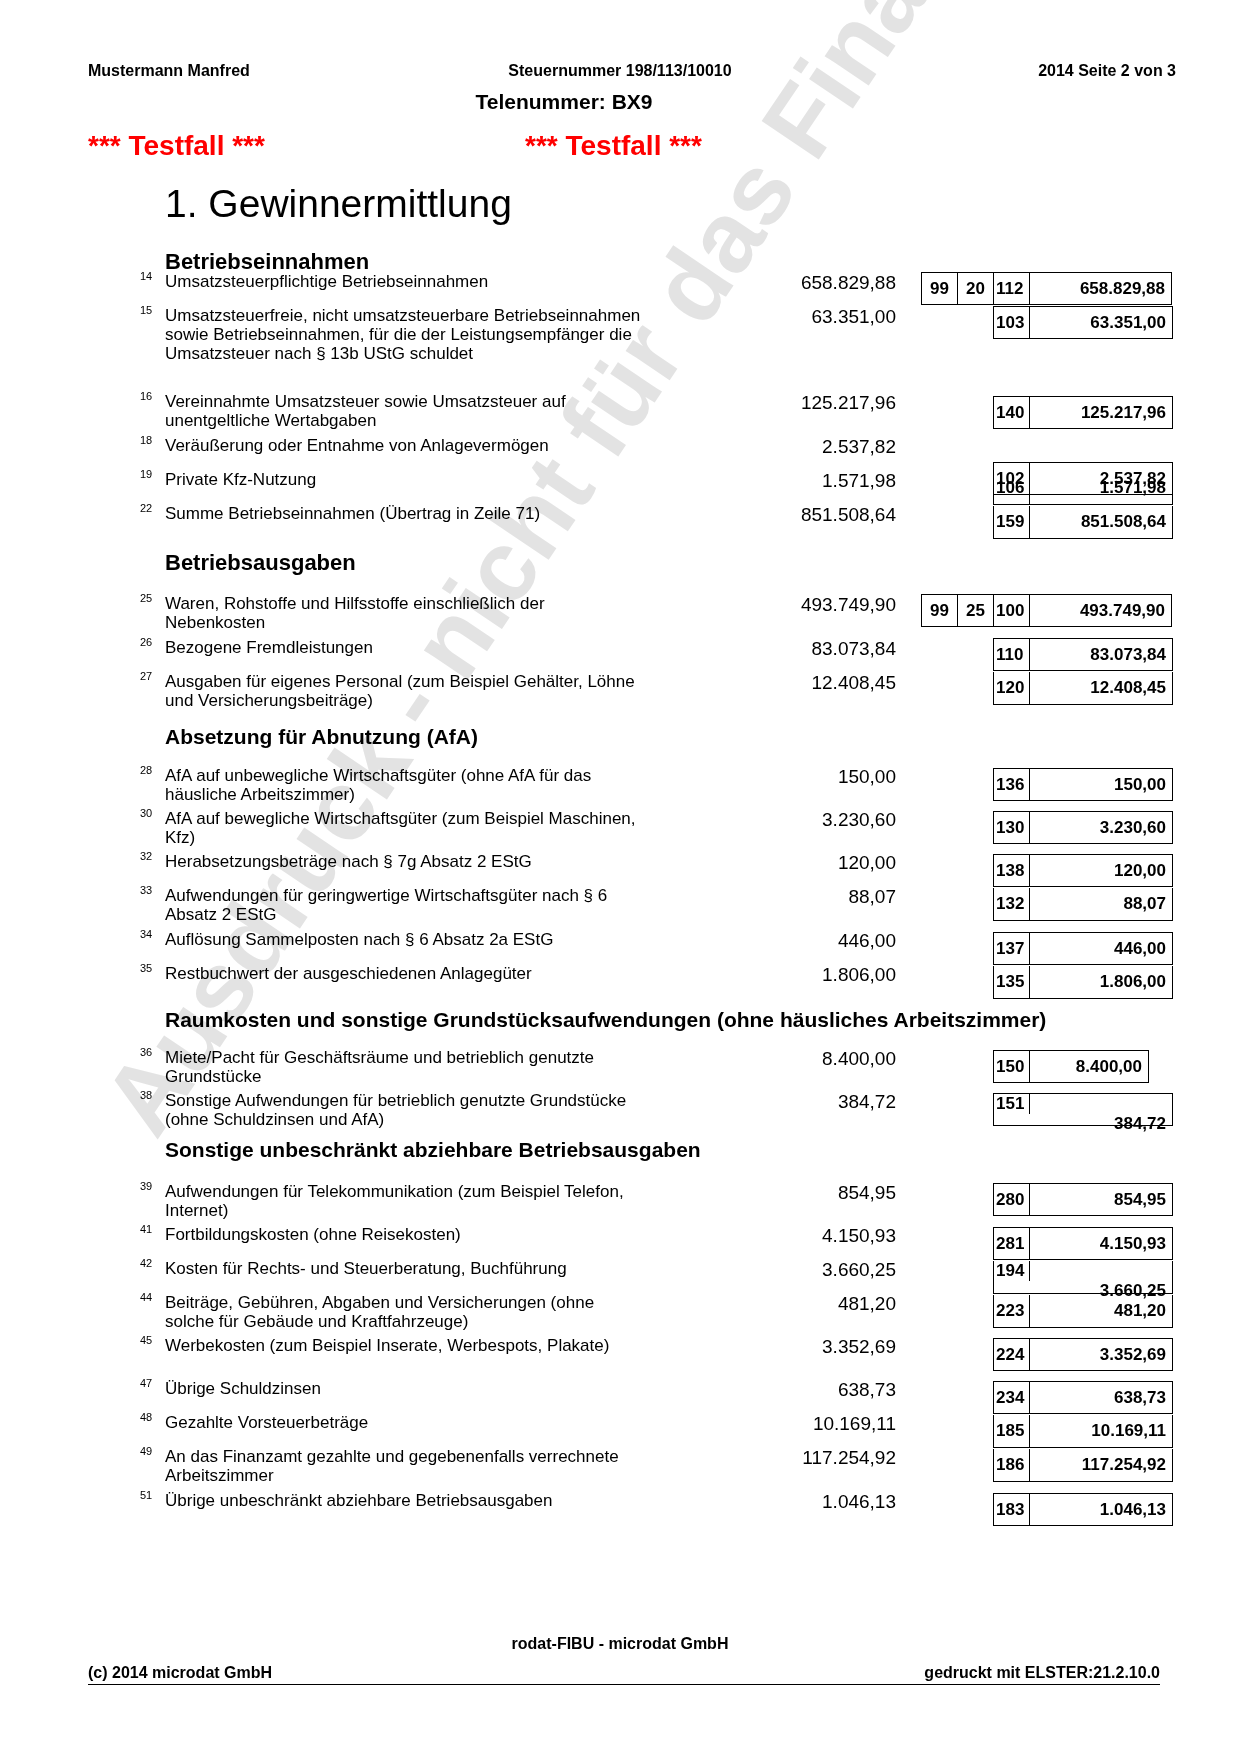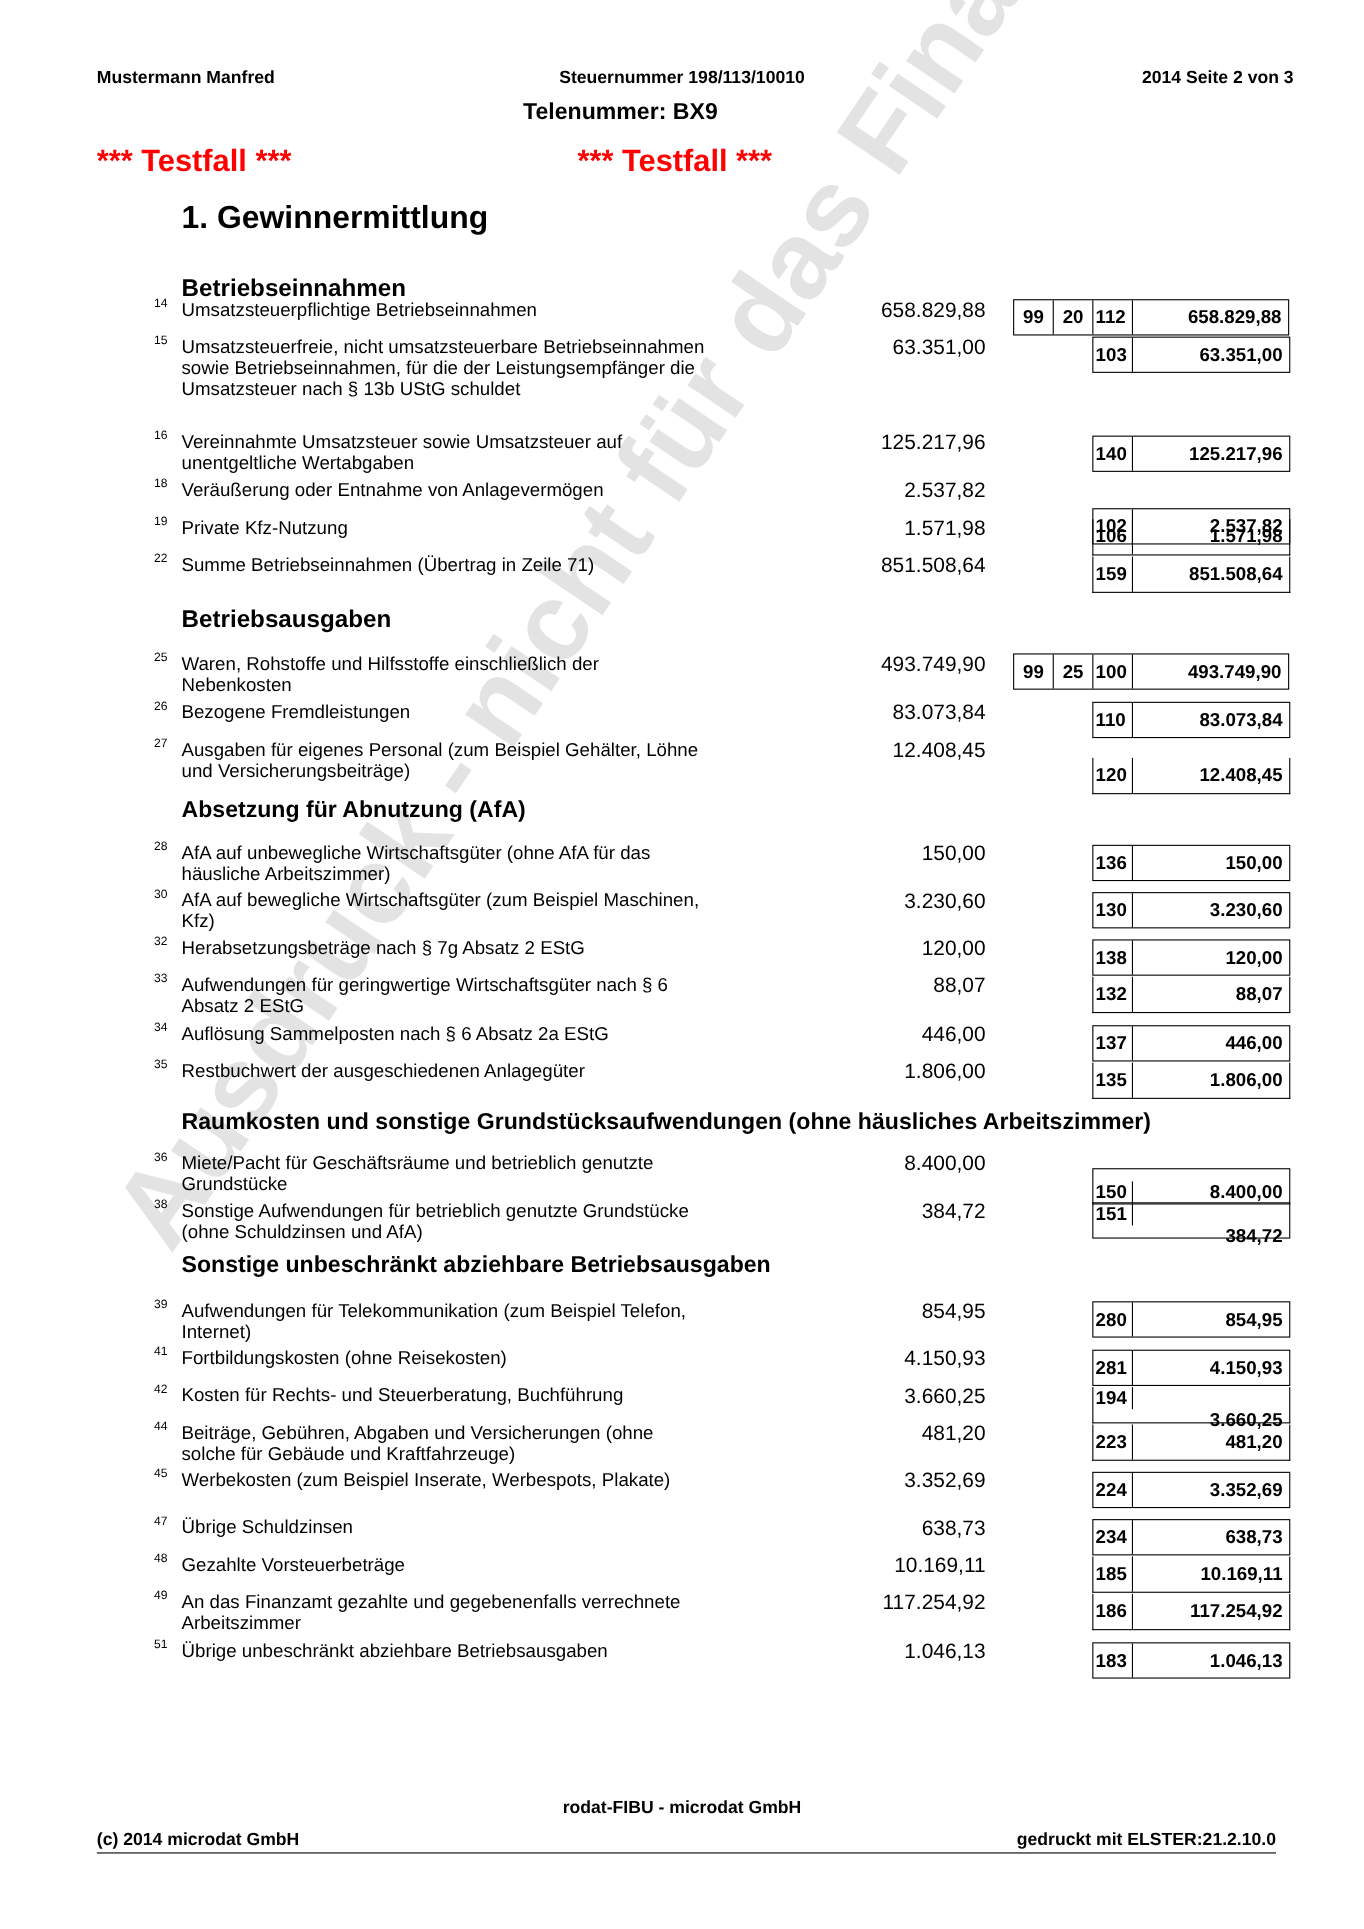--- a/index.html
+++ b/index.html
@@ -2,21 +2,21 @@
 <html><head>
 <meta charset="utf-8">
 <style>
   html, body { margin: 0; padding: 0; background: #ffffff; }
   body { width: 1240px; height: 1754px; position: relative; overflow: hidden;
          font-family: "Liberation Sans", "DejaVu Sans", sans-serif; color: #000; }
   .abs { position: absolute; }
   .hdr { font-size: 16px; font-weight: bold; top: 62px; }
   .tele { font-size: 21px; font-weight: bold; top: 90px; left: 0; width: 1128px; text-align: center; }
   .testfall { font-size: 28px; font-weight: bold; color: #ff0000; top: 130px; }
-  .h1 { font-size: 29px; font-weight: bold; left: 165px; }
+  .h1 { font-size: 39px; font-weight: normal; left: 165px; }
   .h2 { font-size: 22px; font-weight: bold; left: 165px; }
   .row { position: absolute; left: 0; width: 1240px; }
   .lnum { position: absolute; left: 140px; font-size: 11px; top: -2px; }
   .label { position: absolute; left: 165px; width: 480px; font-size: 17px; line-height: 19px; }
   .val { position: absolute; left: 700px; width: 196px; text-align: right; font-size: 19px; }
   .box { position: absolute; height: 33px; border: 1.5px solid #000; box-sizing: border-box; display: flex; font-weight: bold; font-size: 17px; background: transparent; }
   .box .cell { border-right: 1.5px solid #000; display: flex; align-items: center; justify-content: center; box-sizing: border-box; }
   .box .cell:last-child { border-right: none; }
   .box .code { width: 36px; justify-content: flex-start; padding-left: 2px; }
   .box .amount { flex: 1; justify-content: flex-end; padding-right: 6px; }
@@ -121,21 +121,21 @@
     <span class="val">83.073,84</span>
     <div class="box" style="left:993px;width:180px;top:0;">
       <span class="cell code">110</span>
       <span class="cell amount">83.073,84</span>
     </div>
   </div>
   <div class="row" style="top:672px;">
     <span class="lnum">27</span>
     <span class="label">Ausgaben für eigenes Personal (zum Beispiel Gehälter, Löhne und Versicherungsbeiträge)</span>
     <span class="val">12.408,45</span>
-    <div class="box" style="left:993px;width:180px;top:17px;border-top:none;gap:23px;">
+    <div class="box" style="left:993px;width:180px;top:0;border-top:none;gap:23px;">
       <span class="cell code">120</span>
       <span class="cell amount">12.408,45</span>
     </div>
   </div>
 
   <div class="abs h2" style="top:725px;font-size:21px;">Absetzung für Abnutzung (AfA)</div>
 
   <div class="row" style="top:766px;">
     <span class="lnum">28</span>
     <span class="label">AfA auf unbewegliche Wirtschaftsgüter (ohne AfA für das häusliche Arbeitszimmer)</span>
@@ -190,21 +190,21 @@
       <span class="cell amount">1.806,00</span>
     </div>
   </div>
 
   <div class="abs h2" style="top:1008px;font-size:21px;">Raumkosten und sonstige Grundstücksaufwendungen (ohne häusliches Arbeitszimmer)</div>
 
   <div class="row" style="top:1048px;">
     <span class="lnum">36</span>
     <span class="label">Miete/Pacht für Geschäftsräume und betrieblich genutzte Grundstücke</span>
     <span class="val">8.400,00</span>
-    <div class="box" style="left:993px;width:180px;top:14px;align-items:flex-end;">
+    <div class="box" style="left:993px;width:156px;top:2px;">
       <span class="cell code">150</span>
       <span class="cell amount">8.400,00</span>
     </div>
   </div>
   <div class="row" style="top:1091px;">
     <span class="lnum">38</span>
     <span class="label">Sonstige Aufwendungen für betrieblich genutzte Grundstücke (ohne Schuldzinsen und AfA)</span>
     <span class="val">384,72</span>
     <div class="box" style="left:993px;width:180px;top:2px;flex-direction:column;">
       <span class="cell code">151</span>

